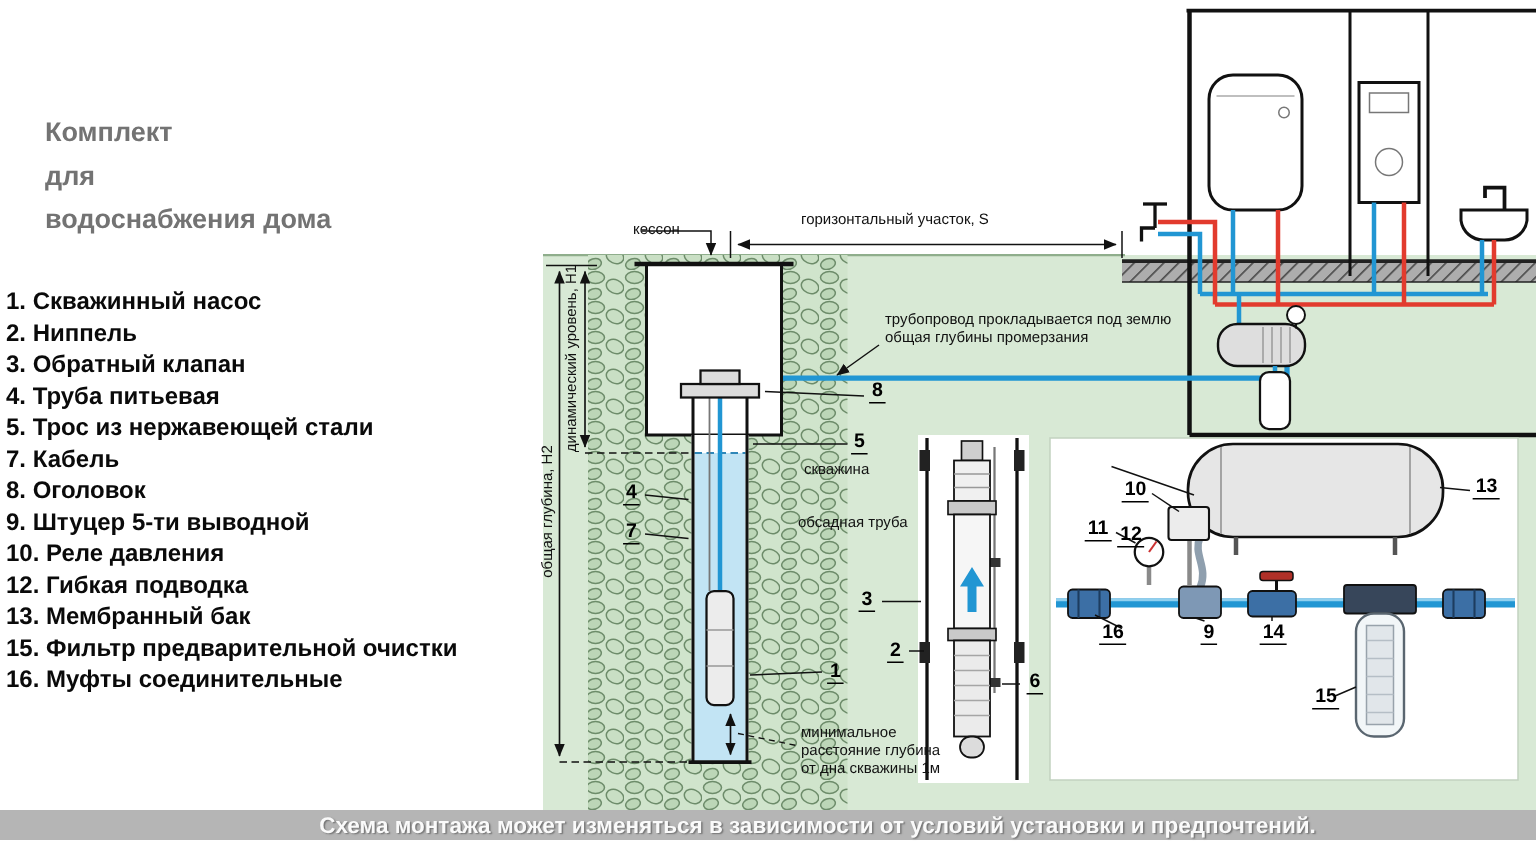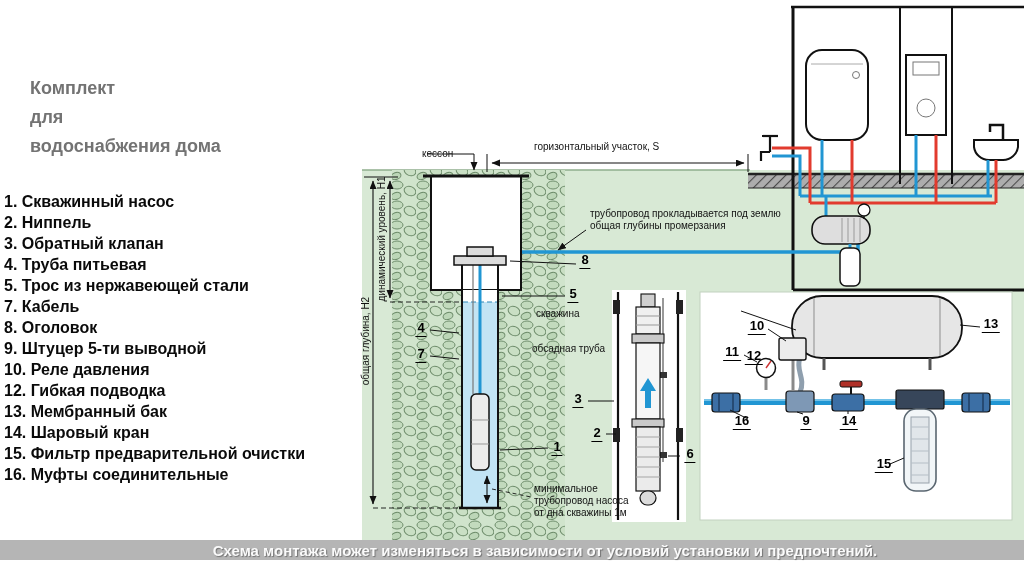--- a/index.html
+++ b/index.html
@@ -241,31 +241,30 @@
     <div class="parts-item">2. Ниппель</div>
     <div class="parts-item">3. Обратный клапан</div>
     <div class="parts-item">4. Труба питьевая</div>
     <div class="parts-item">5. Трос из нержавеющей стали</div>
     <div class="parts-item">7. Кабель</div>
     <div class="parts-item">8. Оголовок</div>
     <div class="parts-item">9. Штуцер 5-ти выводной</div>
     <div class="parts-item">10. Реле давления</div>
     <div class="parts-item">12. Гибкая подводка</div>
     <div class="parts-item">13. Мембранный бак</div>
-    <div class="parts-item">14. Шаровый кран</div>
     <div class="parts-item">15. Фильтр предварительной очистки</div>
     <div class="parts-item">16. Муфты соединительные</div>
   </div>
 
   <div class="lbl" style="left:386px; top:148px; width:42px;padding-left:36px;">кессон</div>
   <div class="lbl center" style="left:534px; top:141px; width:170px;">горизонтальный участок, S</div>
   <div class="lbl center" style="left:590px; top:208px; width:196px;">трубопровод прокладывается под землю общая глубины промерзания</div>
   <div class="lbl" style="left:536px; top:308px; width:60px;">скважина</div>
   <div class="lbl" style="left:532px; top:343px; width:82px;">обсадная труба</div>
-  <div class="lbl" style="left:534px; top:483px; width:95px;">минимальное трубопровод насоса от дна скважины 1м</div>
+  <div class="lbl" style="left:534px; top:483px; width:95px;">минимальное расстояние глубина от дна скважины 1м</div>
   <div class="lbl vlbl" style="left:306px; top:335px; width:120px;">общая глубина, Н2</div>
   <div class="lbl vlbl" style="left:317px; top:233px; width:130px;">динамический уровень, Н1</div>
 
   <div class="num" style="left:557px; top:440px;">1</div>
   <div class="num" style="left:597px; top:426px;">2</div>
   <div class="num" style="left:578px; top:392px;">3</div>
   <div class="num" style="left:421px; top:321px;">4</div>
   <div class="num" style="left:573px; top:287px;">5</div>
   <div class="num" style="left:690px; top:447px;">6</div>
   <div class="num" style="left:421px; top:347px;">7</div>

